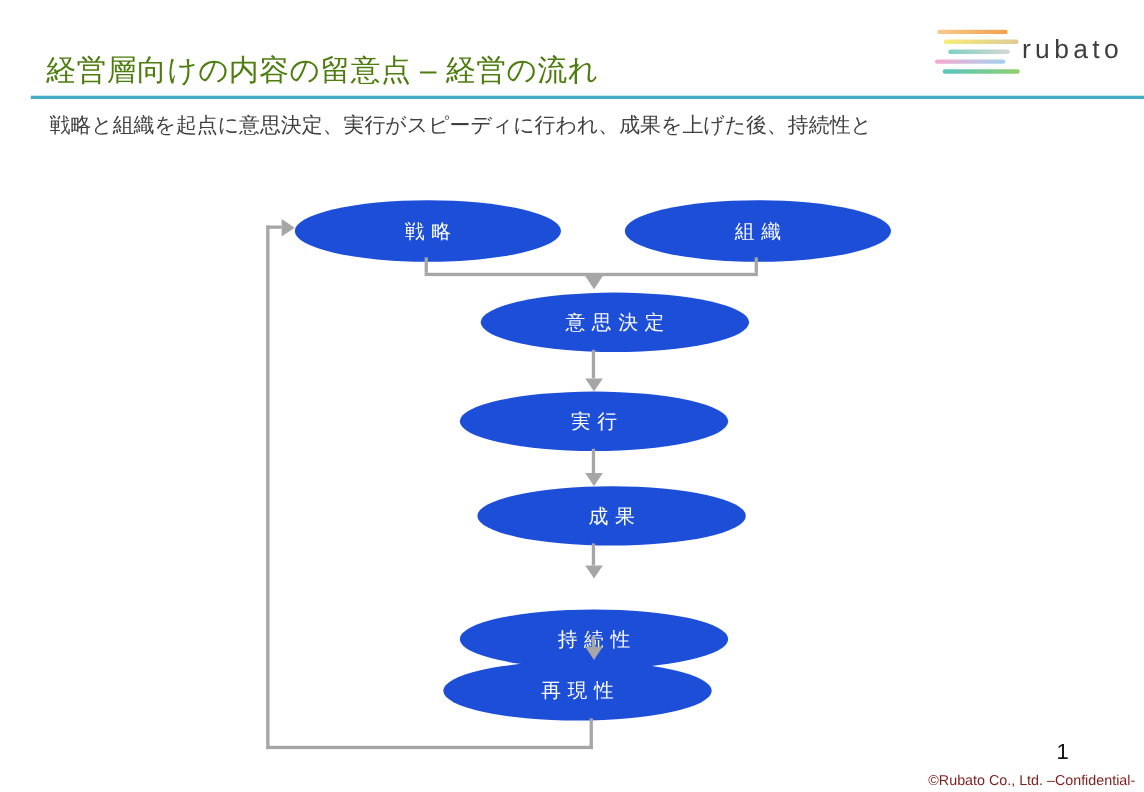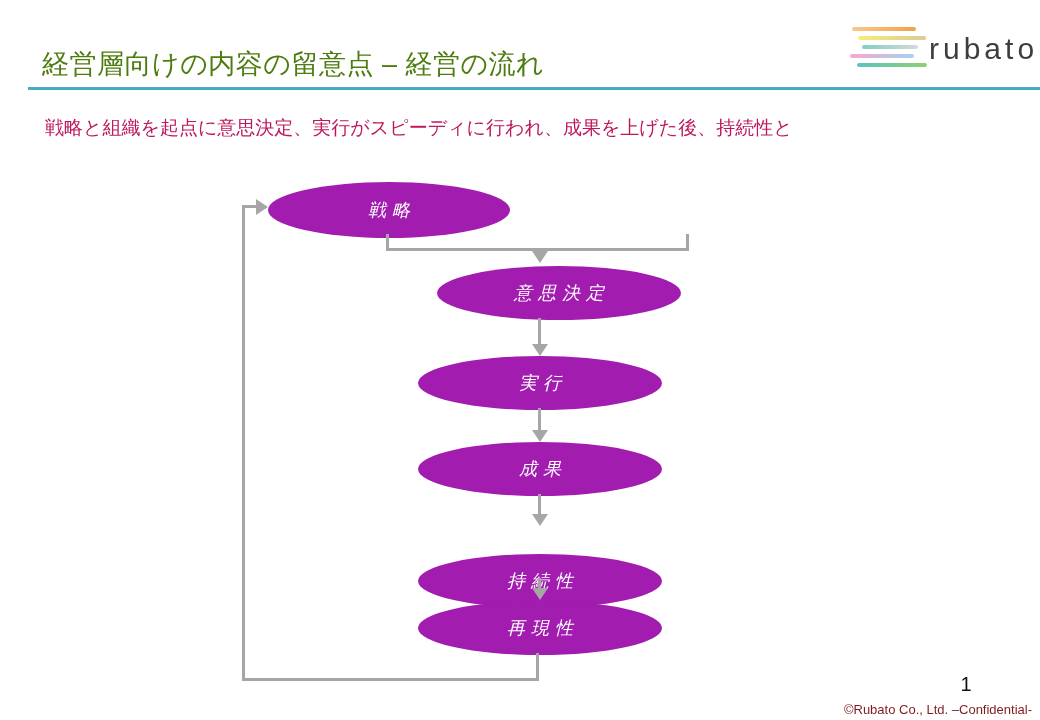--- a/index.html
+++ b/index.html
@@ -18,52 +18,52 @@
     font-size: 27px; color: #4d7c0f; letter-spacing: 0.5px;
     white-space: nowrap;
   }
   .title-rule {
     position: absolute; left: 28px; right: 0; top: 87px;
     height: 3px; background: #45ABC6;
   }
 
   
   .lead {
-    position: absolute; left: 45px; top: 114px;
-    font-size: 19px; line-height: 28px; color: #be185d;
+    position: absolute; left: 45px; top: 101px;
+    font-size: 19px; line-height: 28px; color: #404040;
     white-space: nowrap;
   }
 
   
   .logo { position: absolute; left: 840px; top: 20px; width: 200px; height: 55px; }
   .logo-line { position: absolute; height: 4px; border-radius: 2px; }
   .logo-l1 { left: 12px; top: 7px;  width: 64px; background: linear-gradient(90deg, #F8C88D, #F2A14C); }
   .logo-l2 { left: 18px; top: 16px; width: 68px; background: linear-gradient(90deg, #F9EC77, #DCCB97); }
   .logo-l3 { left: 22px; top: 25px; width: 56px; background: linear-gradient(90deg, #7FD0C4, #D6D8D8); }
   .logo-l4 { left: 10px; top: 34px; width: 64px; background: linear-gradient(90deg, #F5A9CE, #A5D2EF); }
   .logo-l5 { left: 17px; top: 43px; width: 70px; background: linear-gradient(90deg, #58C5BF, #90D06E); }
   .logo-text {
     position: absolute; left: 89px; top: 12px;
-    font-size: 30px; font-weight: 400; letter-spacing: 4px; color: #3D3D3D;
+    font-size: 24px; font-weight: 400; letter-spacing: 4px; color: #3D3D3D;
   }
 
   
   .node {
-    position: absolute; background: #a21caf; border-radius: 50%;
+    position: absolute; background: #1d4ed8; border-radius: 50%;
     display: flex; align-items: center; justify-content: center;
     color: #ffffff; font-size: 18px; font-weight: 300;
-    letter-spacing: 6px; text-indent: 6px; white-space: nowrap; font-style: italic;
+    letter-spacing: 6px; text-indent: 6px; white-space: nowrap;
   }
   .n-strategy       { left: 268px; top: 182px; width: 242px; height: 56px; }
   .n-organization   { left: 568px; top: 182px; width: 242px; height: 56px; }
   .n-decision       { left: 437px; top: 266px; width: 244px; height: 54px; }
   .n-execution      { left: 418px; top: 356px; width: 244px; height: 54px; }
-  .n-results        { left: 418px; top: 442px; width: 244px; height: 54px; }
+  .n-results        { left: 434px; top: 442px; width: 244px; height: 54px; }
   .n-sustainability { left: 418px; top: 554px; width: 244px; height: 54px; }
-  .n-reproducibility{ left: 418px; top: 601px; width: 244px; height: 54px; }
+  .n-reproducibility{ left: 403px; top: 601px; width: 244px; height: 54px; }
 
   
   .conn { position: absolute; background: #A6A6A6; }
   .arrow-down {
     position: absolute; width: 0; height: 0;
     border-left: 8px solid transparent; border-right: 8px solid transparent;
     border-top: 12px solid #A6A6A6;
   }
   .arrow-right {
     position: absolute; width: 0; height: 0;
@@ -119,20 +119,21 @@
     <div class="logo-line logo-l4"></div>
     <div class="logo-line logo-l5"></div>
     <div class="logo-text">rubato</div>
   </div>
 
   <div class="lead">
     <div>戦略と組織を起点に意思決定、実行がスピーディに行われ、成果を上げた後、持続性と</div>
   </div>
 
   <div class="node n-strategy">戦略</div>
+  <div class="node n-organization">組織</div>
   <div class="node n-decision">意思決定</div>
   <div class="node n-execution">実行</div>
   <div class="node n-results">成果</div>
   <div class="node n-sustainability">持続性</div>
   <div class="node n-reproducibility">再現性</div>
 
   <div class="conn c-drop-left"></div>
   <div class="conn c-drop-right"></div>
   <div class="conn c-hbar"></div>
   <div class="arrow-down c-arrow-join"></div>

